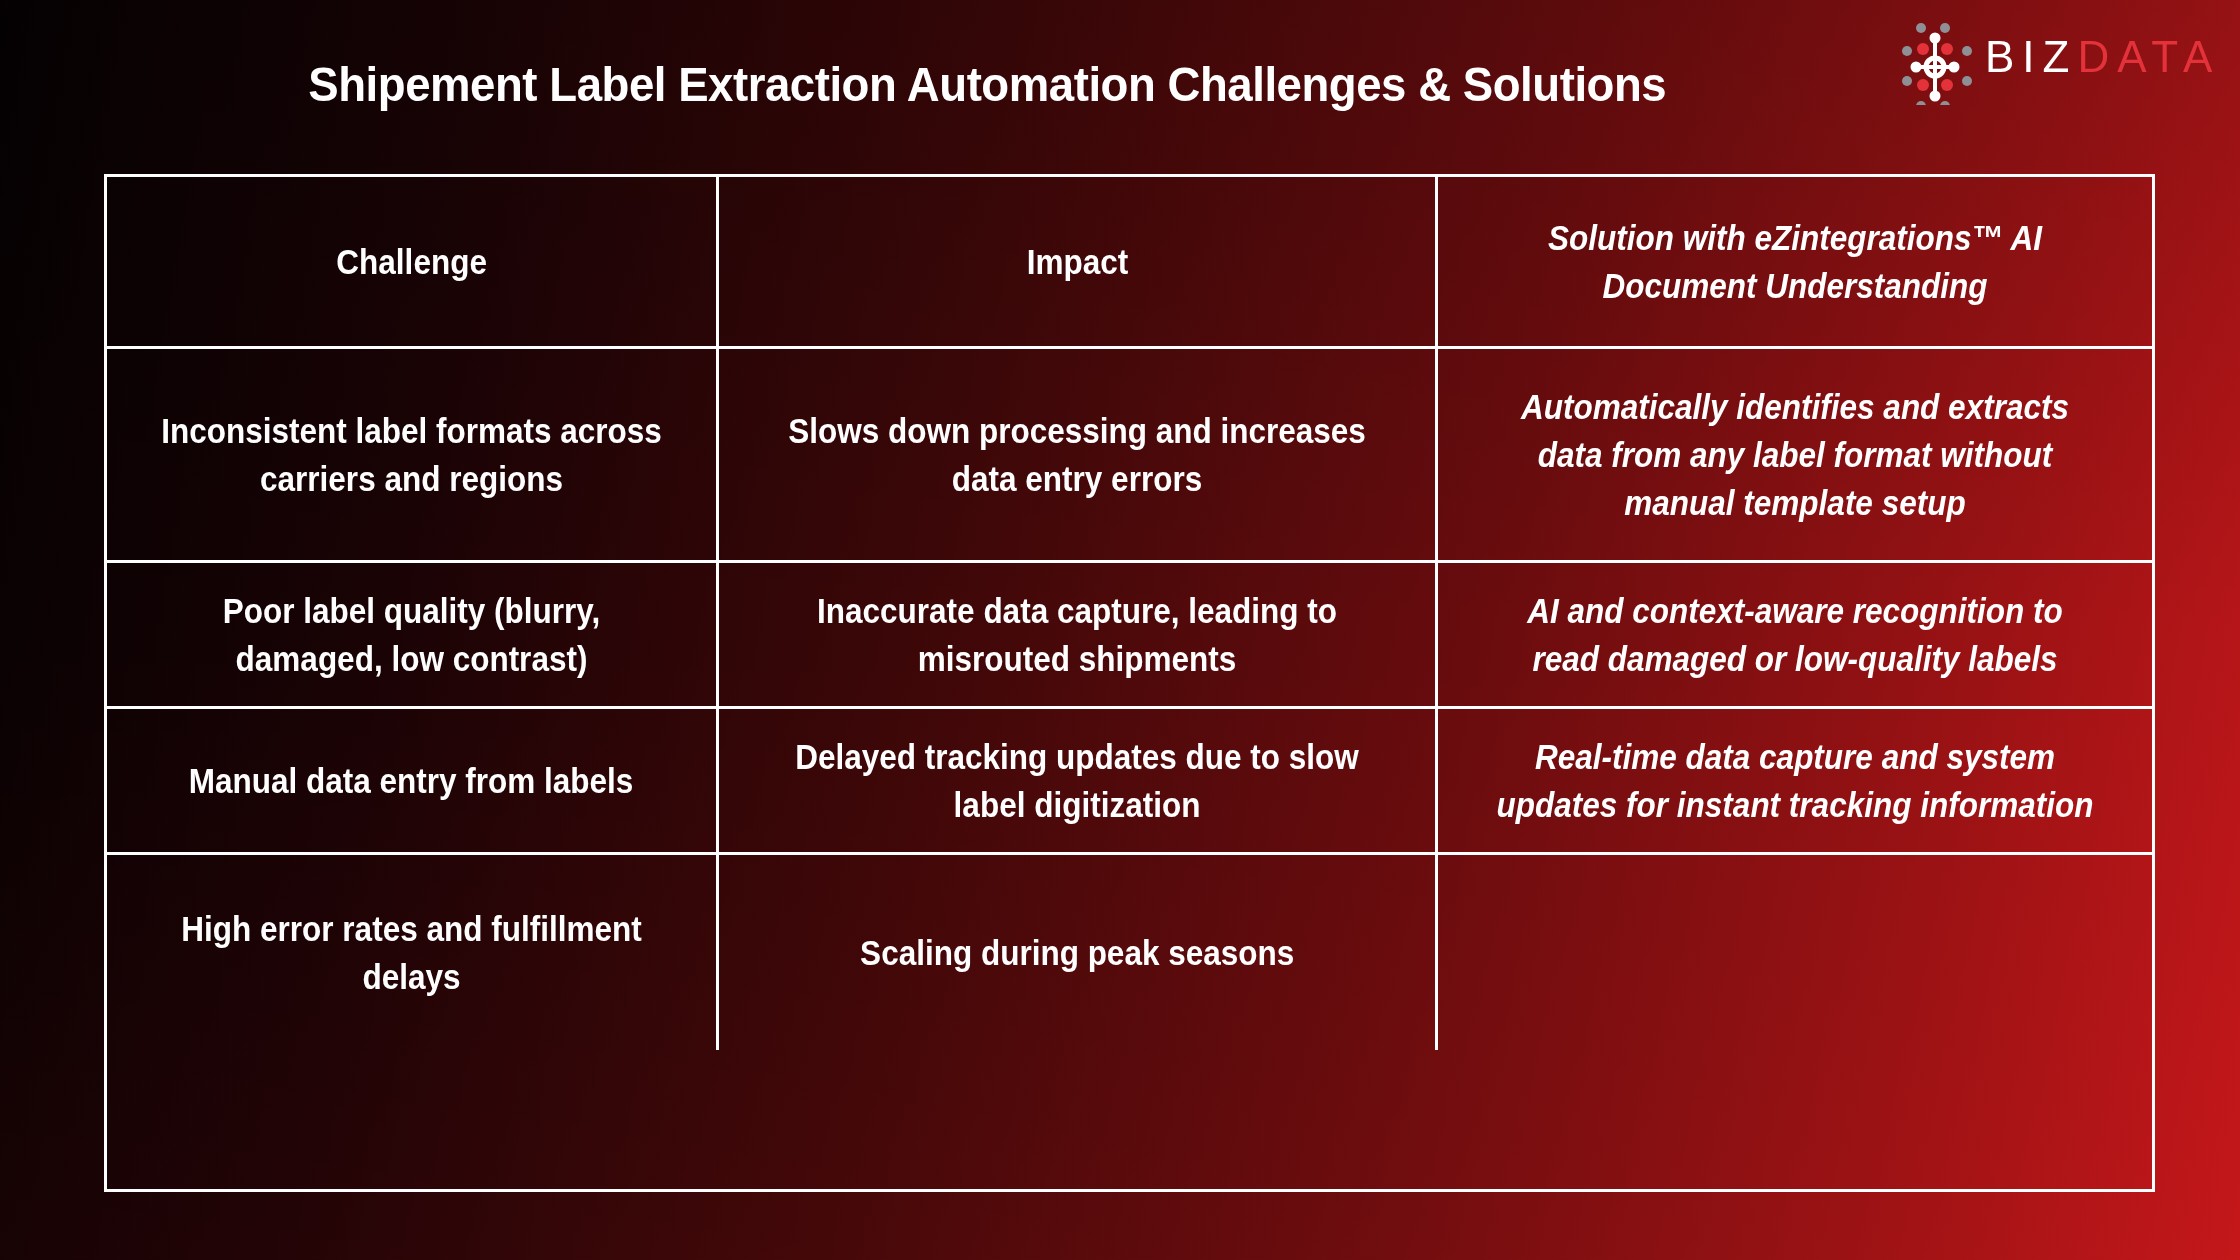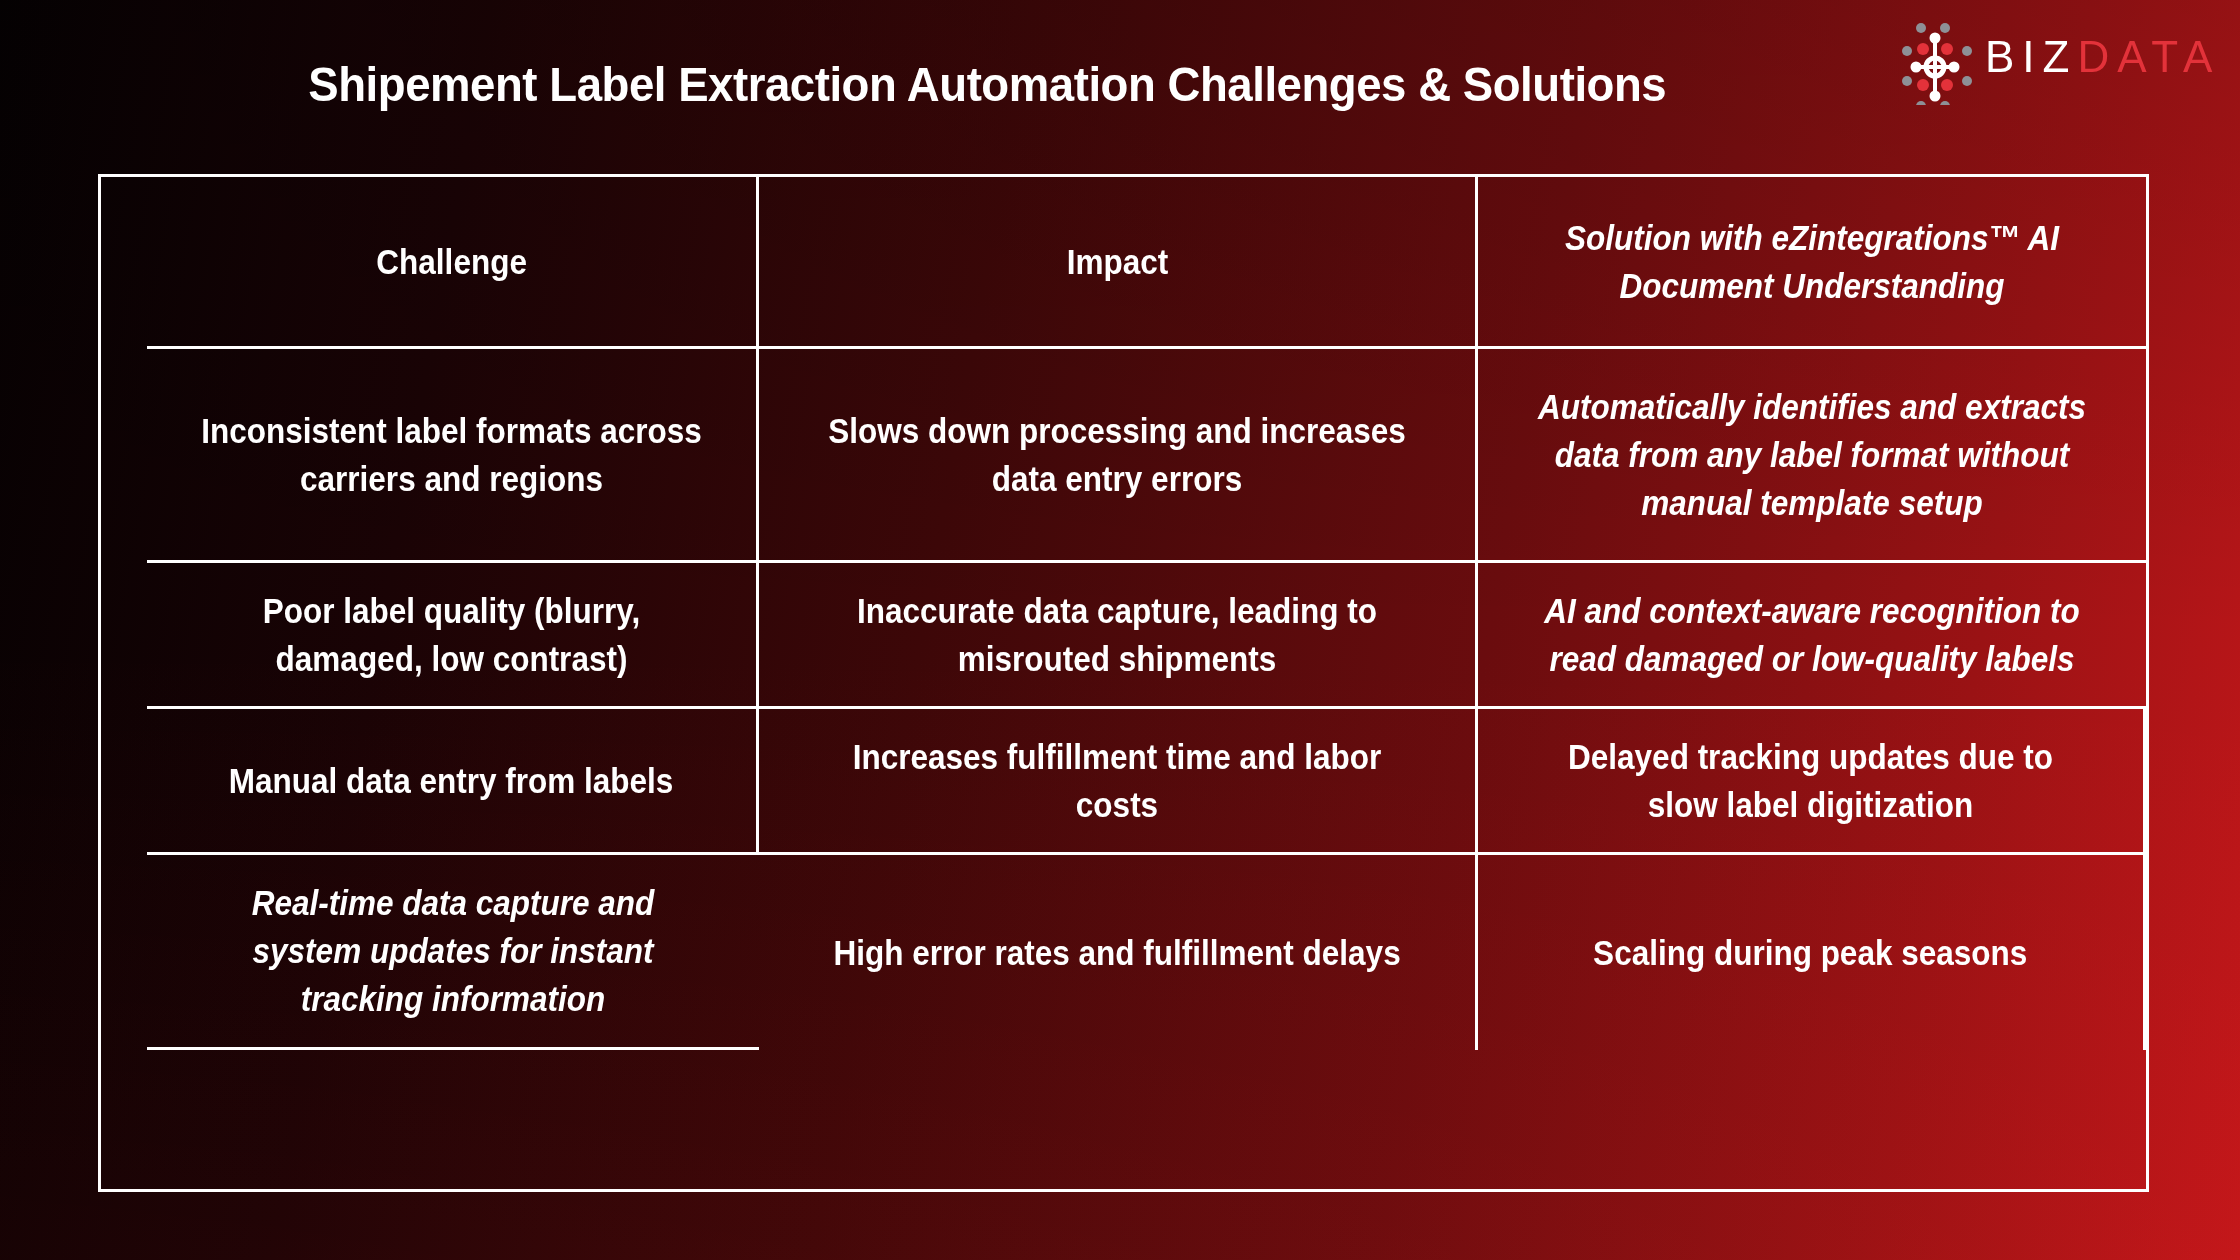--- a/index.html
+++ b/index.html
@@ -51,30 +51,29 @@
       margin-left: 8px;
       font-size: 44px;
       letter-spacing: 8px;
       font-weight: normal;
     }
     .logo-biz { color: #ffffff; }
     .logo-data { color: #e3323a; }
 
     .table {
       position: absolute;
-      left: 98px;
+      left: 104px;
       top: 174px;
       width: 2051px;
       height: 1018px;
       border: 3px solid #ffffff;
       box-sizing: border-box;
       display: grid;
       grid-template-columns: 612px 719px 1fr;
       grid-template-rows: 172px 214px 146px 146px 195px 1fr;
-      padding-left: 46px;
     }
     .cell {
       display: flex;
       align-items: center;
       justify-content: center;
       text-align: center;
       box-sizing: border-box;
       padding: 0 24px;
       font-size: 35px;
       font-weight: bold;
@@ -154,23 +153,20 @@
   <div class="cell">
       <span>Inaccurate data capture, leading to misrouted shipments</span>
     </div>
   <div class="cell last-col">
       <span>AI and context-aware recognition to read damaged or low-quality labels</span>
     </div>
 
   <div class="cell">
       <span>Manual data entry from labels</span>
     </div>
-  <div class="cell">
-      <span>Increases fulfillment time and labor costs</span>
-    </div>
 
   <div class="cell">
       <span>Delayed tracking updates due to slow label digitization</span>
     </div>
   <div class="cell last-col">
       <span>Real-time data capture and system updates for instant tracking information</span>
     </div>
 
   <div class="cell last-row">
       <span>High error rates and fulfillment delays</span>

